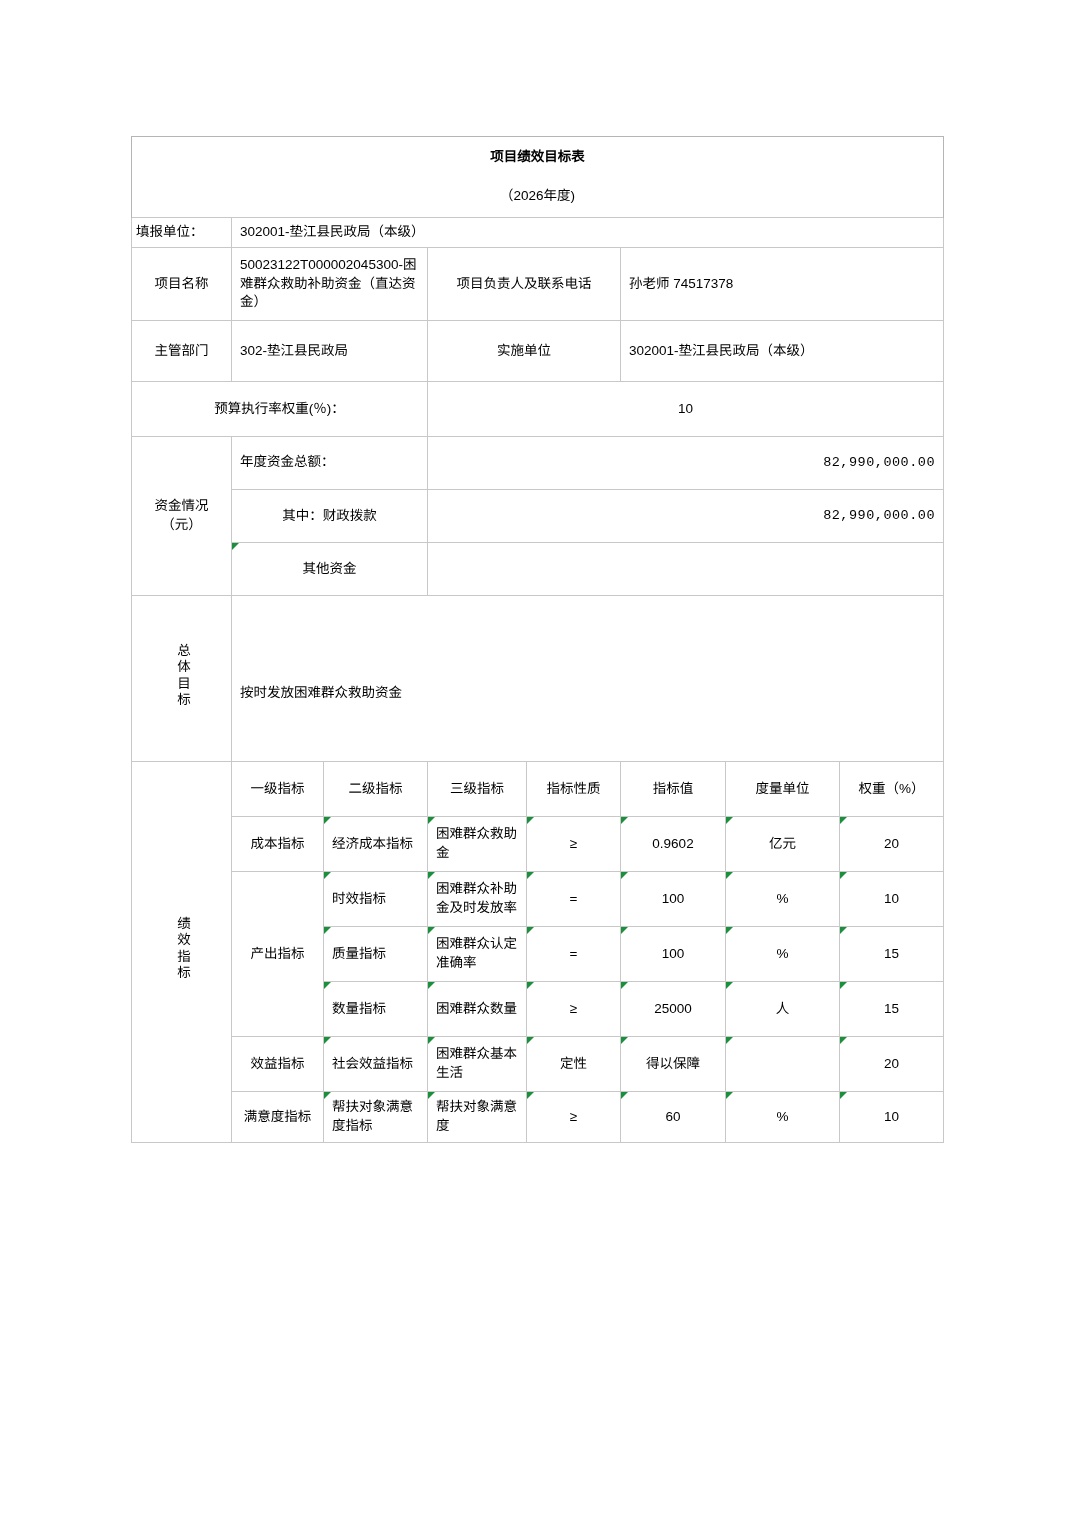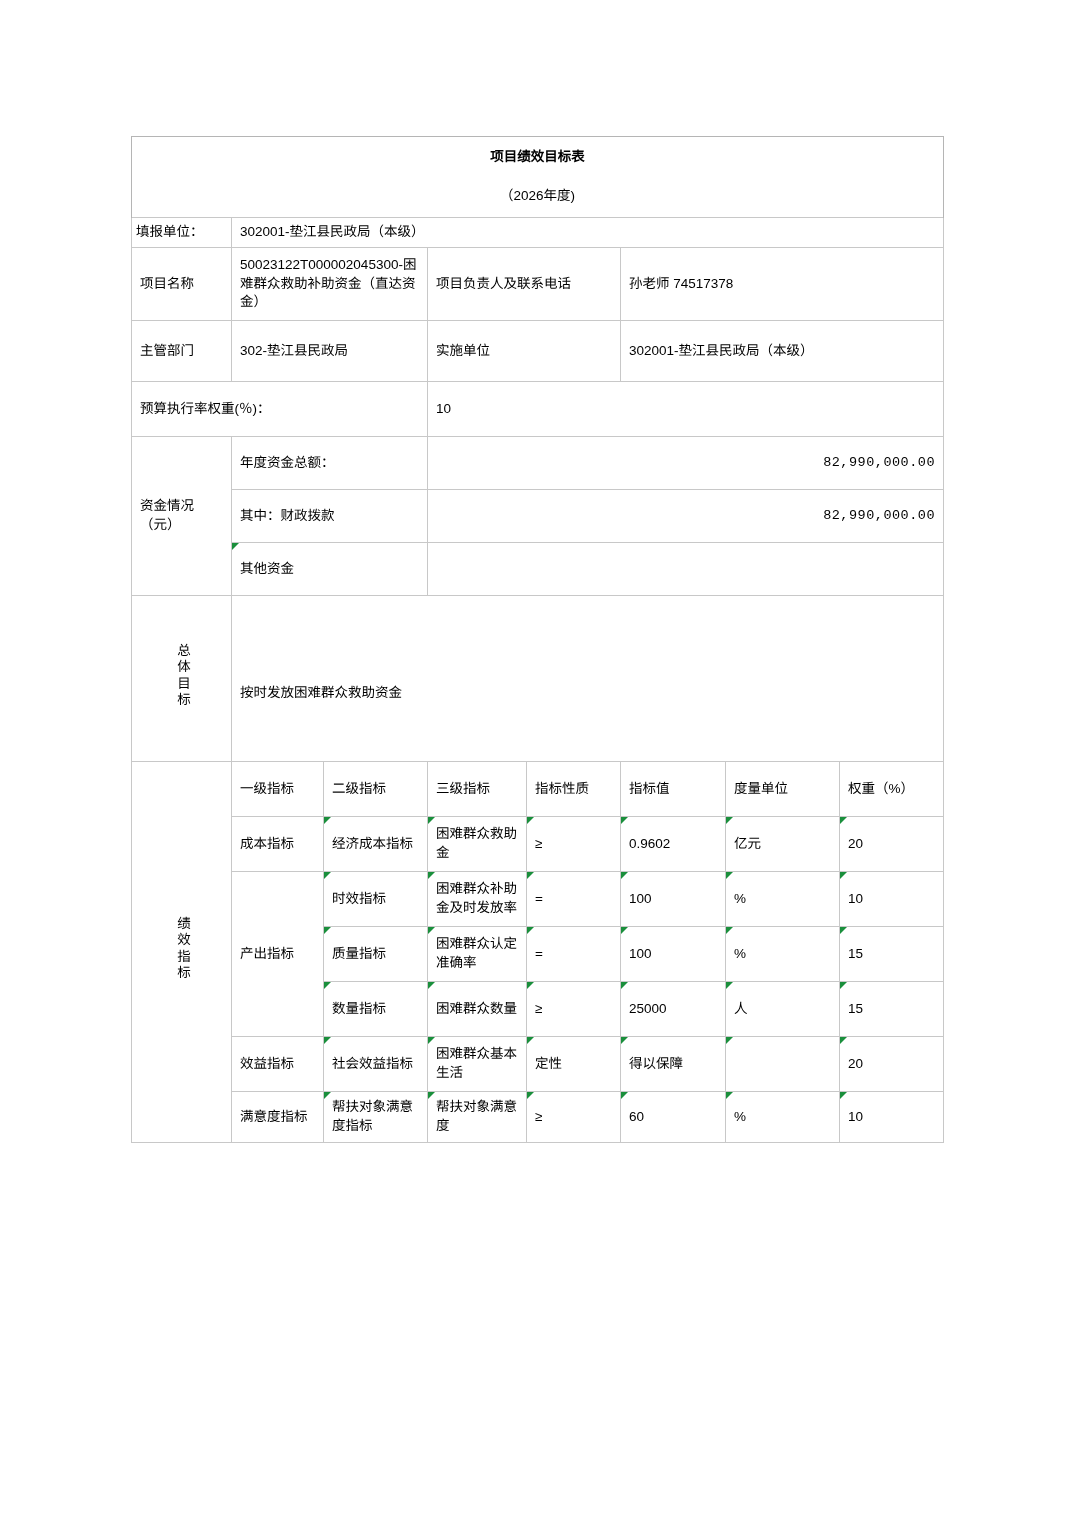--- a/index.html
+++ b/index.html
@@ -49,21 +49,21 @@
     padding: 11px 0 11px 0 !important;
   }
   .subtitle-cell {
     border: none !important;
     border-left: 1px solid #b5b5b5 !important;
     border-right: 1px solid #b5b5b5 !important;
     text-align: center;
     font-size: 16px;
     padding: 10px 0 12px 0 !important;
   }
-  .c {}
+  .c {text-align: center;}
   .l {text-align: left;}
   .r {text-align: right;}
   .vtop {vertical-align: top;}
   .vert {
     writing-mode: vertical-rl;
     text-orientation: upright;
     letter-spacing: 3px;
     display: inline-block;
     line-height: 1.1;
   }
@@ -131,21 +131,21 @@
     <tr>
       <td class="c" colspan="3" style="height:44px;">预算执行率权重(％)：</td>
       <td class="c" colspan="5">10</td>
     </tr>
 
     <tr>
       <td class="c" rowspan="3">
         <div>资金情况</div>
         <div>（元）</div>
       </td>
-      <td class="l" colspan="2" style="height:42px;">年度资金总额：</td>
+      <td class="l" colspan="2" style="height:42px;font-family:Liberation Mono, monospace;">年度资金总额：</td>
       <td class="r mono-num" colspan="5">82,990,000.00</td>
     </tr>
 
     <tr>
       <td class="c" colspan="2" style="height:42px;">其中：财政拨款</td>
       <td class="r mono-num" colspan="5">82,990,000.00</td>
     </tr>
 
     <tr>
       <td class="c corner-mark" colspan="2" style="height:42px;">其他资金</td>

